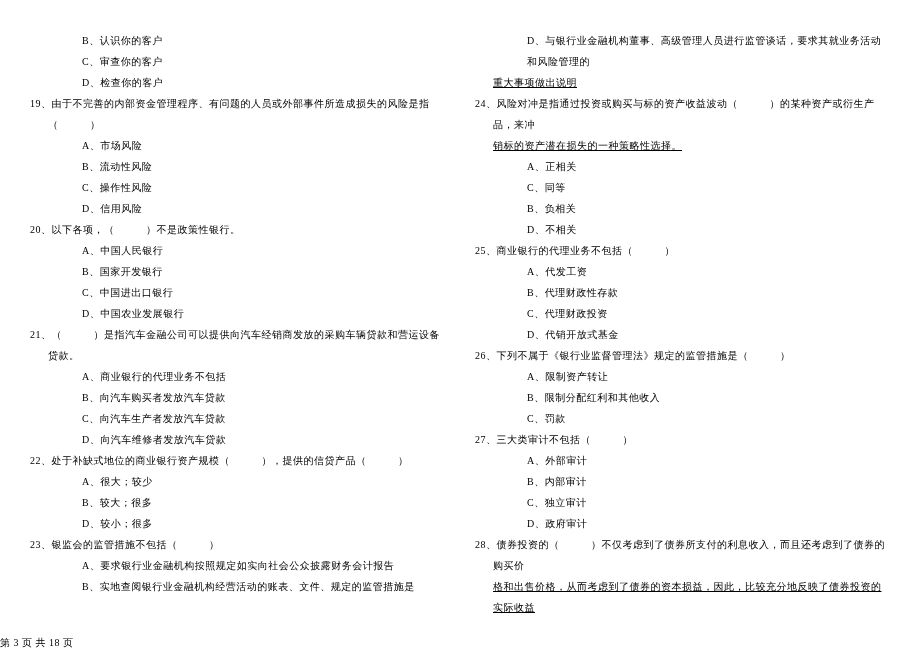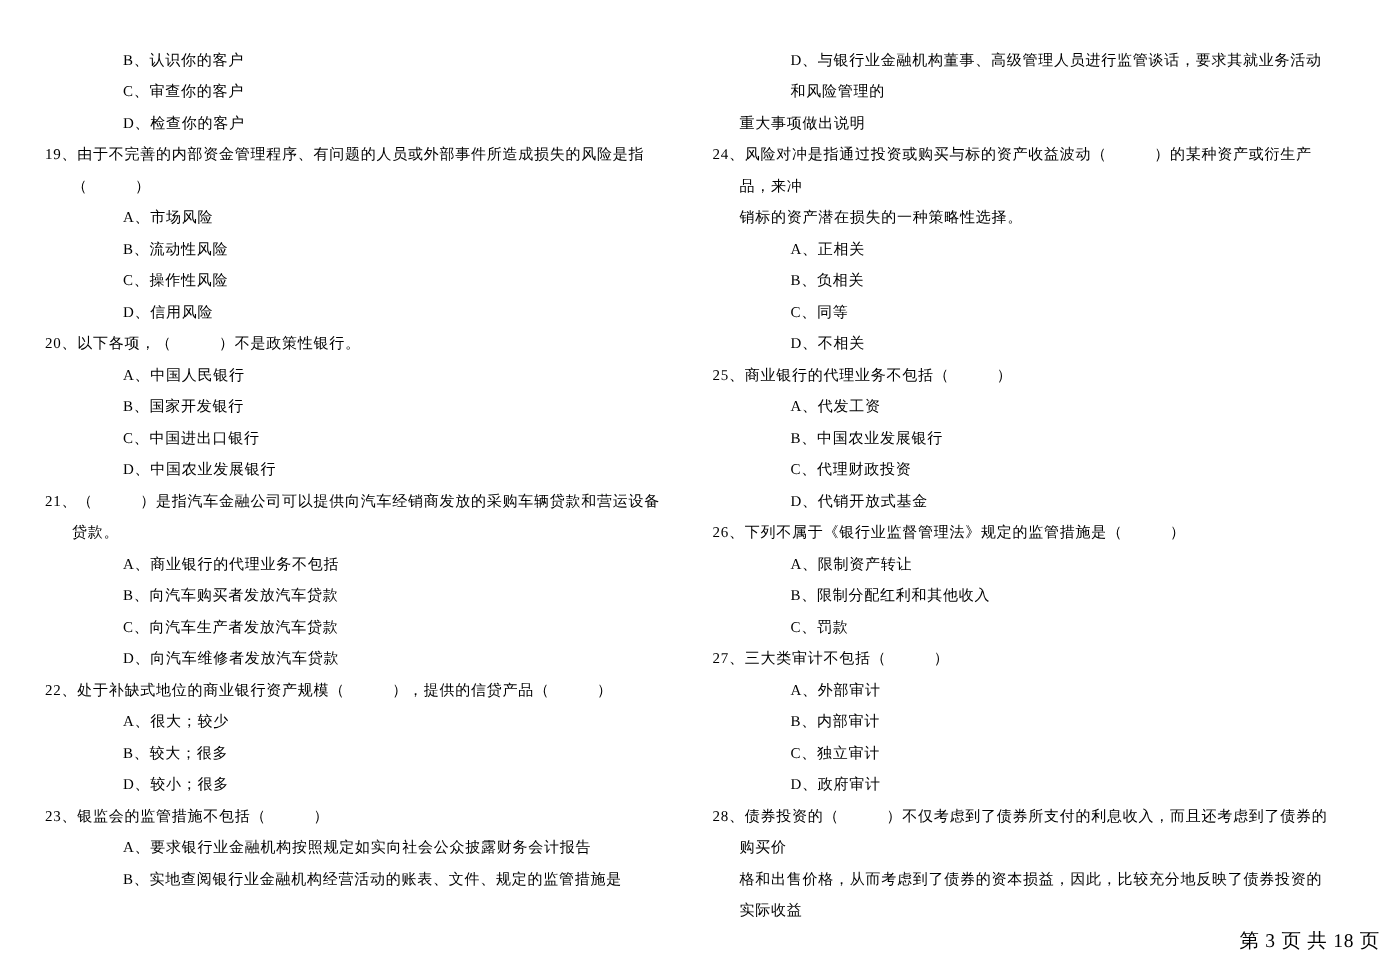--- a/index.html
+++ b/index.html
@@ -35,28 +35,29 @@
     .question {
       line-height: 2.1;
       letter-spacing: 0.5px;
       padding-left: 18px;
       text-indent: -18px;
     }
     .question-cont {
       line-height: 2.1;
       letter-spacing: 0.5px;
       padding-left: 18px;
+      text-decoration: underline;
     }
     .footer {
       position: absolute;
-      bottom: 14px;
+      bottom: 0;
       left: 0;
       right: 0;
-      text-align: right;
-      font-size: 13px;
+      text-align: left;
+      font-size: 10px;
       letter-spacing: 0.5px;
     }
   </style>
 </head>
 <body>
 
 <div class="columns">
   <div class="col">
     <div class="option">B、认识你的客户</div>
     <div class="option">C、审查你的客户</div>
@@ -90,27 +91,27 @@
     <div class="option">B、实地查阅银行业金融机构经营活动的账表、文件、规定的监管措施是</div>
   </div>
 
   <div class="col">
     <div class="option">D、与银行业金融机构董事、高级管理人员进行监管谈话，要求其就业务活动和风险管理的</div>
     <div class="question-cont">重大事项做出说明</div>
 
     <div class="question">24、风险对冲是指通过投资或购买与标的资产收益波动（　　　）的某种资产或衍生产品，来冲</div>
     <div class="question-cont">销标的资产潜在损失的一种策略性选择。</div>
     <div class="option">A、正相关</div>
+    <div class="option">C、同等</div>
     <div class="option">B、负相关</div>
-    <div class="option">C、同等</div>
     <div class="option">D、不相关</div>
 
     <div class="question">25、商业银行的代理业务不包括（　　　）</div>
     <div class="option">A、代发工资</div>
-    <div class="option">B、中国农业发展银行</div>
+    <div class="option">B、代理财政性存款</div>
     <div class="option">C、代理财政投资</div>
     <div class="option">D、代销开放式基金</div>
 
     <div class="question">26、下列不属于《银行业监督管理法》规定的监管措施是（　　　）</div>
     <div class="option">A、限制资产转让</div>
     <div class="option">B、限制分配红利和其他收入</div>
     <div class="option">C、罚款</div>
 
     <div class="question">27、三大类审计不包括（　　　）</div>
     <div class="option">A、外部审计</div>

